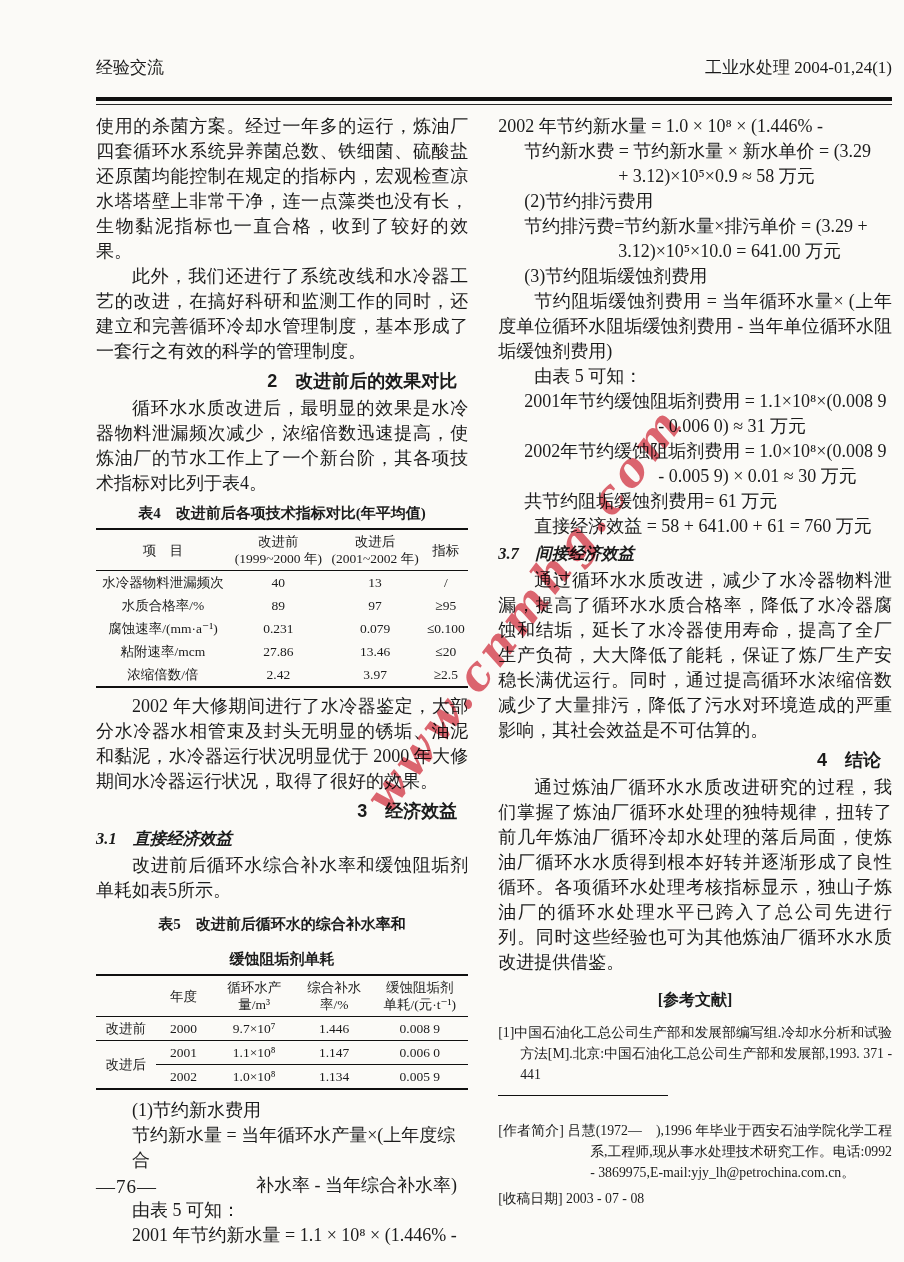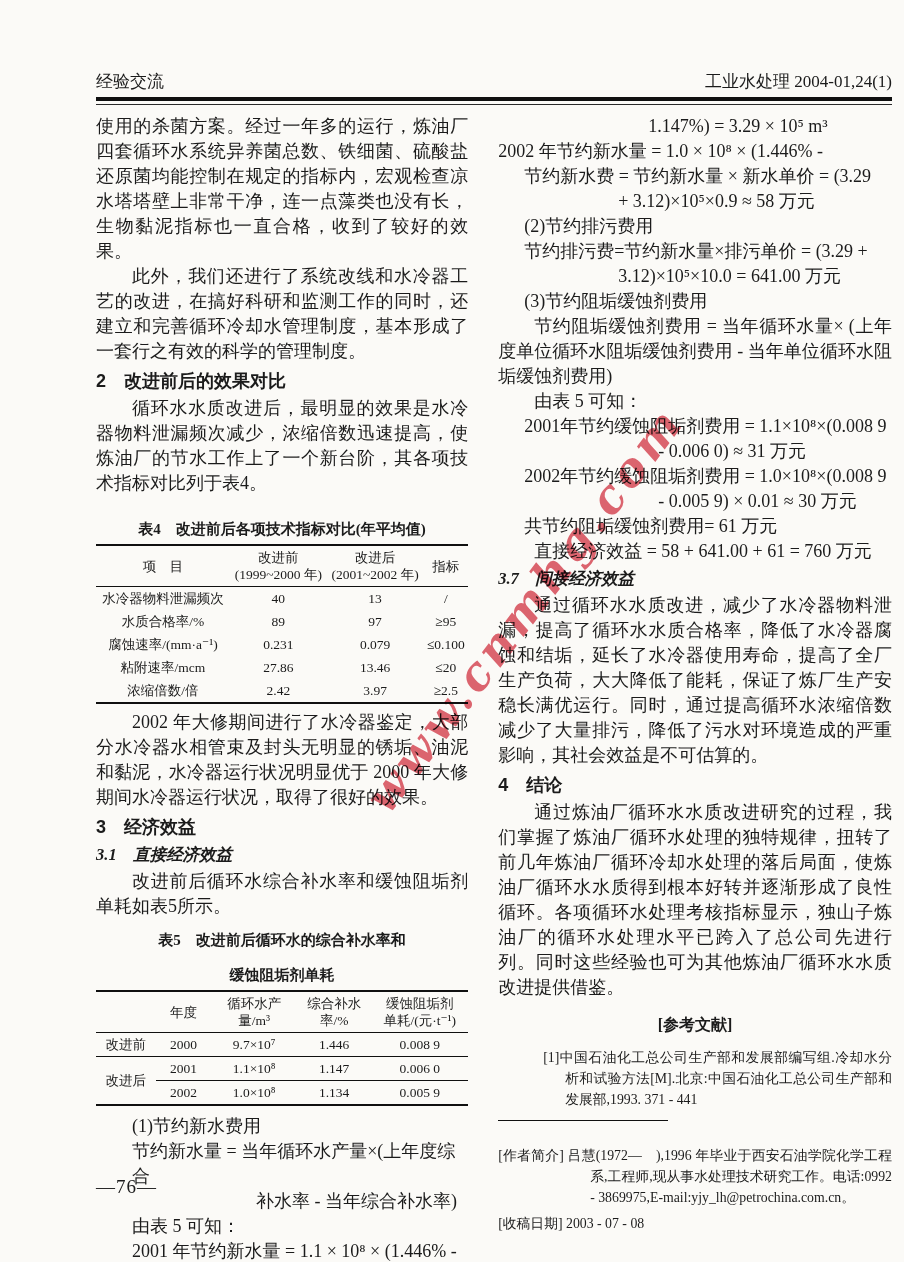--- a/index.html
+++ b/index.html
@@ -2,59 +2,59 @@
 <html><head>
 <meta charset="utf-8">
 <style>
   html,body { margin:0; padding:0; background:#e8e8e6; }
   .page {
     position:relative; width:904px; height:1262px; margin:0 auto;
     background:#fbfaf7; color:#1b1b1b; overflow:hidden;
     font-family:"Liberation Serif","DejaVu Serif",serif;
   }
   
-  .header { position:absolute; left:96px; top:70px; width:796px;
+  .header { position:absolute; left:96px; top:56px; width:796px;
     display:flex; justify-content:space-between; font-size:17px; }
   .rule-thick { position:absolute; left:96px; top:97px; width:796px; height:4px; background:#101010; }
   .rule-thin  { position:absolute; left:96px; top:104px; width:796px; height:1px; background:#2a2a2a; }
 
   
   .columns { position:absolute; left:96px; top:114px; width:796px; display:flex; gap:30px; }
   .col { font-size:18px; line-height:25px; text-align:justify; }
   .col-left  { width:378px; }
   .col-right { width:400px; }
   p { margin:0; }
   .indent { text-indent:2em; }
 
   .sec-head { font-family:"Liberation Sans","DejaVu Sans",sans-serif;
-    font-weight:bold; font-size:18px; line-height:26px; margin:4px 0 2px; text-align:left; }
+    font-weight:bold; font-size:18px; line-height:26px; margin:4px 11px 2px; text-align:right; }
   .sub-head { font-style:italic; font-weight:bold; font-size:16.5px; line-height:24px; margin:3px 0 2px; text-align:left; }
 
   
-  .tbl-title { font-weight:bold; font-size:15px; text-align:center; line-height:23px; margin-top:22px; }
+  .tbl-title { font-weight:bold; font-size:15px; text-align:center; line-height:23px; margin-top:6px; }
   table { border-collapse:collapse; width:100%; font-size:13.5px; line-height:17px; margin:3px 0 6px; }
   table.t4 { border-top:2.5px solid #101010; border-bottom:2.5px solid #101010; }
   table.t5 { border-top:2px solid #101010; border-bottom:2px solid #101010; }
   thead tr { border-bottom:1.2px solid #101010; }
   th, td { font-weight:normal; text-align:center; padding:3px 1px; }
   .t5 tbody tr.rowline td { border-top:1.2px solid #101010; }
   .t5 td.grp { vertical-align:middle; }
 
   
   .fline { text-align:left; }
   .ind-a { padding-left:26px; }
   .ind-b { padding-left:120px; }
   .ind-c { padding-left:160px; }
   .ind-d { padding-left:36px; }
   .ind-e { padding-left:150px; }
 
   
   .ref-head { text-align:center; font-weight:bold; font-size:16px; margin:12px 0 10px; }
   .small { font-size:13.8px; line-height:21px; }
-  .hang1 { padding-left:22px; text-indent:-22px;margin-left:45px; }
+  .hang1 { padding-left:22px; text-indent:-22px; }
   .hang2 { padding-left:92px; text-indent:-92px; margin-top:24px; }
   .short-rule { width:170px; height:1.2px; background:#101010; margin:10px 0 4px; }
 
   .page-num { position:absolute; left:96px; top:1176px; font-size:19px; letter-spacing:1px; }
 
   
   .watermark { position:absolute; left:252px; top:582px; width:545px; text-align:center;
     font-family:"DejaVu Serif",serif; font-style:italic; font-weight:bold;
     font-size:46px; letter-spacing:5px; transform:rotate(-53deg);
     mix-blend-mode:multiply; pointer-events:none; z-index:6; }
@@ -182,21 +182,20 @@
       </table>
 
       <div class="fline ind-d" style="margin-top:8px">(1)节约新水费用</div>
       <div class="fline ind-d">节约新水量 = 当年循环水产量×(上年度综合</div>
       <div class="fline ind-c">补水率 - 当年综合补水率)</div>
       <div class="fline ind-d">由表 5 可知：</div>
       <div class="fline ind-d">2001 年节约新水量 = 1.1 × 10⁸ × (1.446% -</div>
     </div>
 
     <div class="col col-right">
-      <div class="fline ind-e">1.147%) = 3.29 × 10⁵ m³</div>
       <div class="fline">2002 年节约新水量 = 1.0 × 10⁸ × (1.446% -</div>
       <div class="fline ind-a">节约新水费 = 节约新水量 × 新水单价 = (3.29</div>
       <div class="fline ind-b">+ 3.12)×10⁵×0.9 ≈ 58 万元</div>
       <div class="fline ind-a">(2)节约排污费用</div>
       <div class="fline ind-a">节约排污费=节约新水量×排污单价 = (3.29 +</div>
       <div class="fline ind-b">3.12)×10⁵×10.0 = 641.00 万元</div>
       <div class="fline ind-a">(3)节约阻垢缓蚀剂费用</div>
 
       <p class="indent">节约阻垢缓蚀剂费用 = 当年循环水量× (上年度单位循环水阻垢缓蚀剂费用 - 当年单位循环水阻垢缓蚀剂费用)</p>
       <div class="fline ind-d">由表 5 可知：</div>

